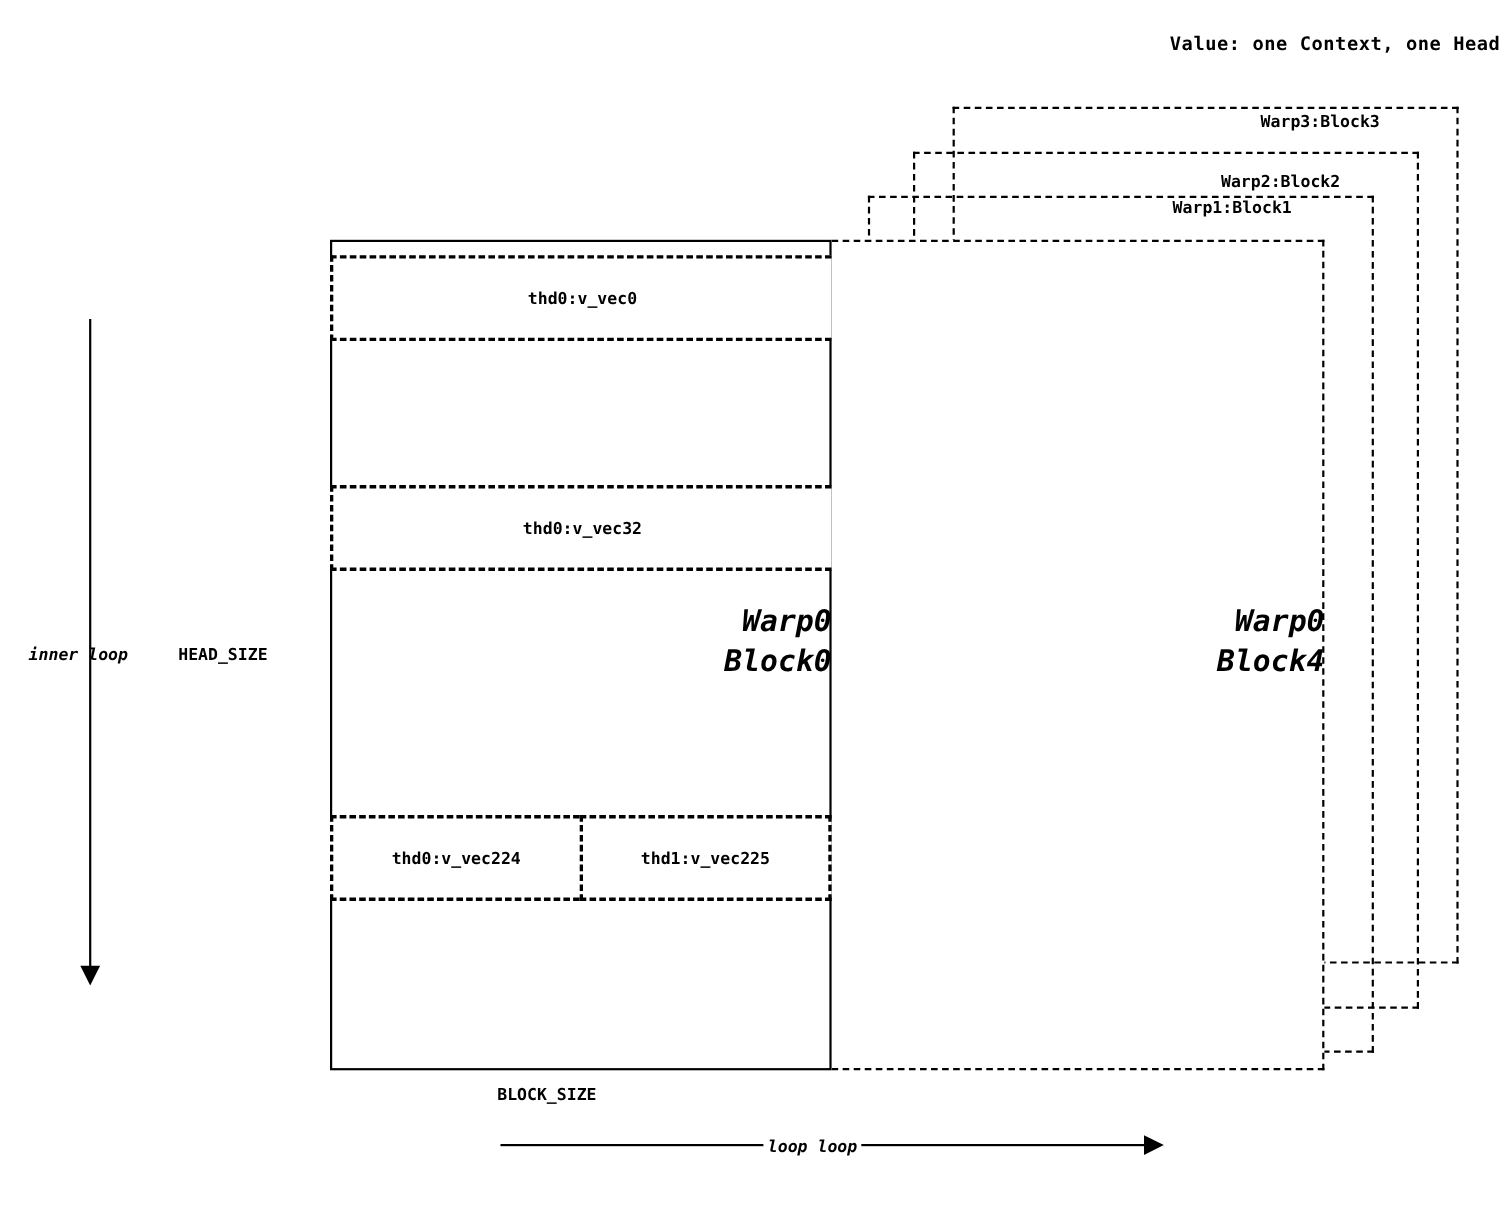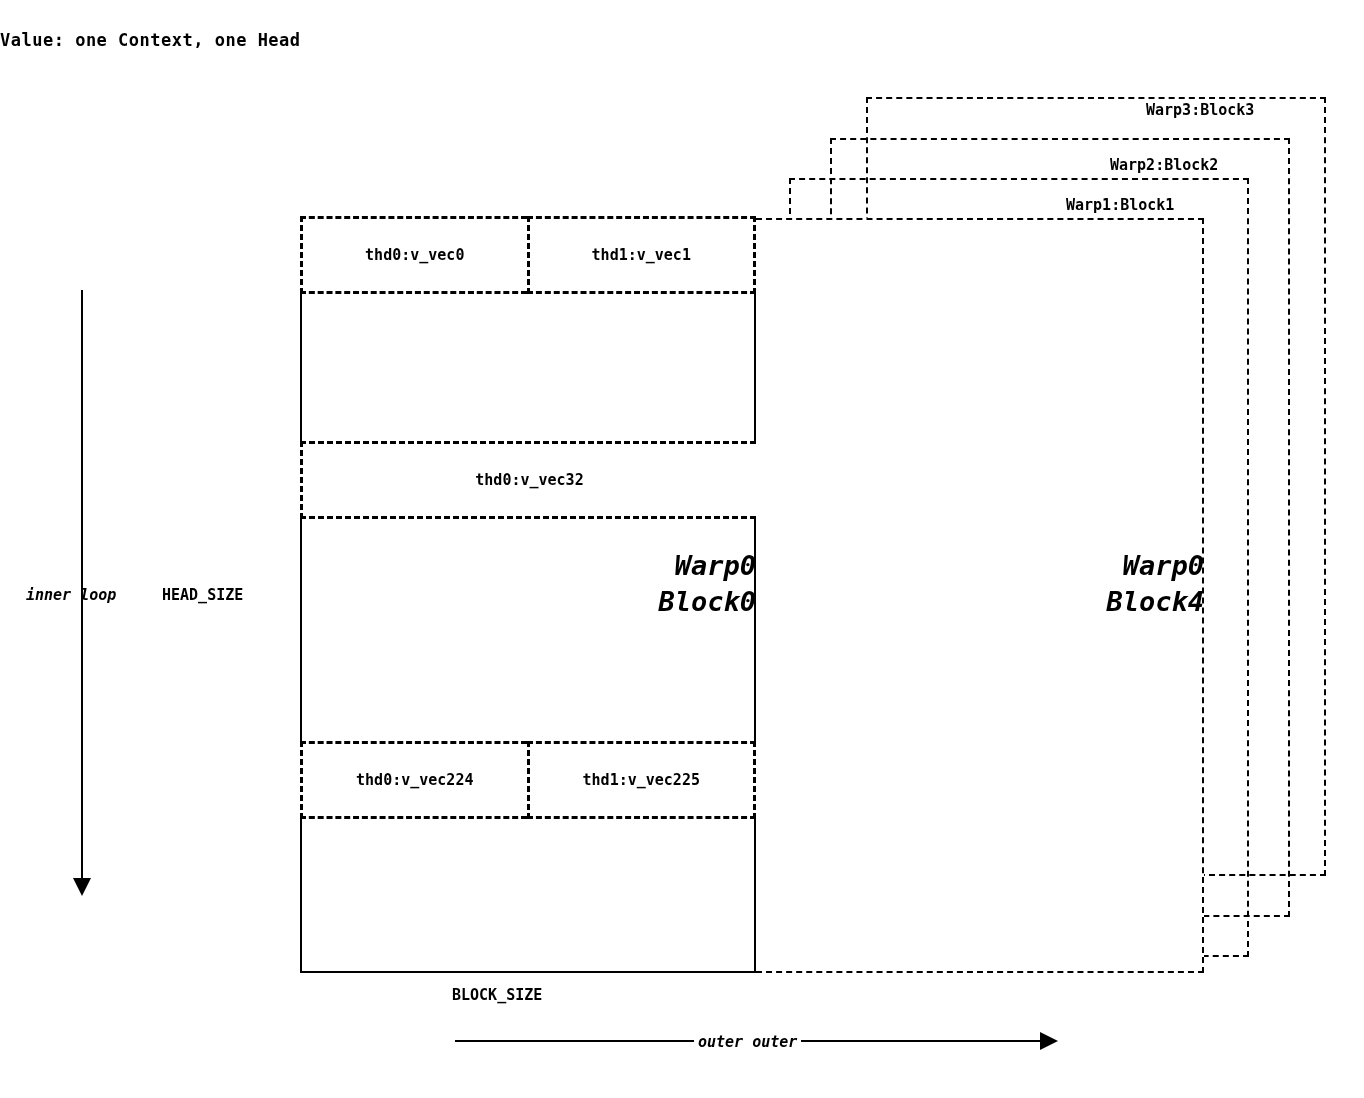--- a/index.html
+++ b/index.html
@@ -13,21 +13,21 @@
     position: relative;
     font-family: "DejaVu Sans Mono", monospace;
     color: #000000;
     overflow: hidden;
   }
   .title {
     position: absolute;
     top: 30px;
     left: 0;
     width: 100%;
-    text-align: left;
+    text-align: right;
     font-size: 17px;
     font-weight: bold;
     letter-spacing: 0.5px;
   }
 
   
   .back-block {
     position: absolute;
     border: 2px dashed #000;
     background: transparent;
@@ -134,49 +134,48 @@
 
 <div class="title">Value: one Context, one Head</div>
 
 <div class="back-block" style="left:866px; top:97px; width:456px; height:775px;"></div>
 <div class="back-label" style="left:1146px; top:101px;">Warp3:Block3</div>
 
 <div class="back-block" style="left:830px; top:138px; width:456px; height:775px;"></div>
 <div class="back-label" style="left:1110px; top:156px;">Warp2:Block2</div>
 
 <div class="back-block" style="left:789px; top:178px; width:456px; height:775px;"></div>
-<div class="back-label" style="left:1066px; top:196px;">Warp1:Block1</div>
+<div class="back-label" style="left:1066px; top:180px;">Warp1:Block1</div>
 
 <div class="block4"></div>
 <div class="warp-label" style="left:756px; top:548px; width:448px;">
   <span>Warp0</span><br>
   <span>Block4</span>
 </div>
 
 <div class="block0"></div>
 <div class="warp-label" style="left:300px; top:548px; width:456px;">
   <span>Warp0</span><br>
   <span>Block0</span>
 </div>
 
-<div class="thd-row" style="top:216px;">
+<div class="thd-row" style="top:232px;">
   <div class="thd-cell left">thd0:v_vec0</div>
-  <div class="thd-cell">thd1:v_vec1</div>
 </div>
 
 <div class="thd-row" style="top:441px;">
   <div class="thd-cell left">thd0:v_vec32</div>
 </div>
 
 <div class="thd-row" style="top:741px;">
   <div class="thd-cell left">thd0:v_vec224</div>
   <div class="thd-cell">thd1:v_vec225</div>
 </div>
 
 <div class="vline" style="left:81px; top:290px; height:592px;"></div>
 <div class="arrow-down" style="left:73px; top:878px;"></div>
 <div class="axis-text italic" style="left:26px; top:586px;">inner loop</div>
 <div class="axis-text" style="left:162px; top:586px;">HEAD_SIZE</div>
 
 <div class="hline" style="left:455px; top:1040px; width:590px;"></div>
 <div class="arrow-right" style="left:1040px; top:1032px;"></div>
 <div class="axis-text" style="left:452px; top:986px;">BLOCK_SIZE</div>
-<div class="axis-text italic" style="left:694px; top:1033px; background:#fff; padding:0 4px;">outer outer</div>
+<div class="axis-text italic" style="left:694px; top:1033px; background:#fff; padding:0 4px;">loop loop</div>
 
 </body></html>

